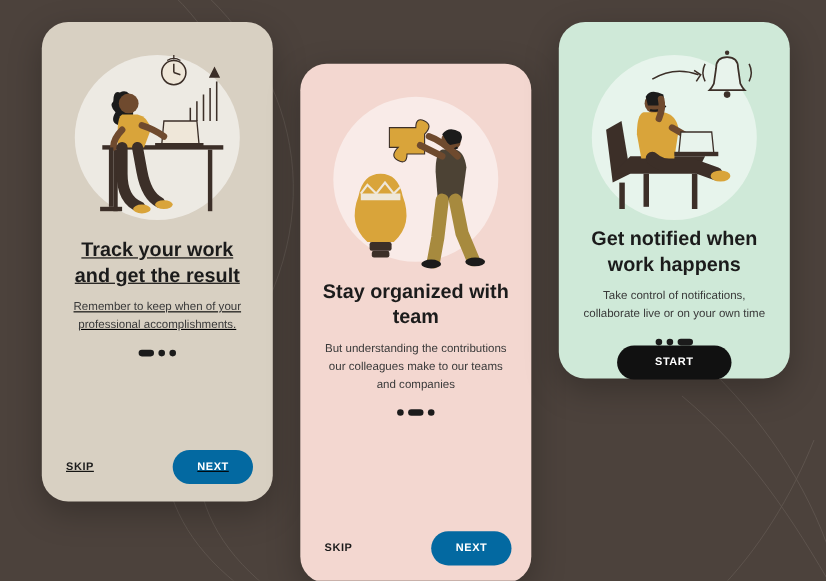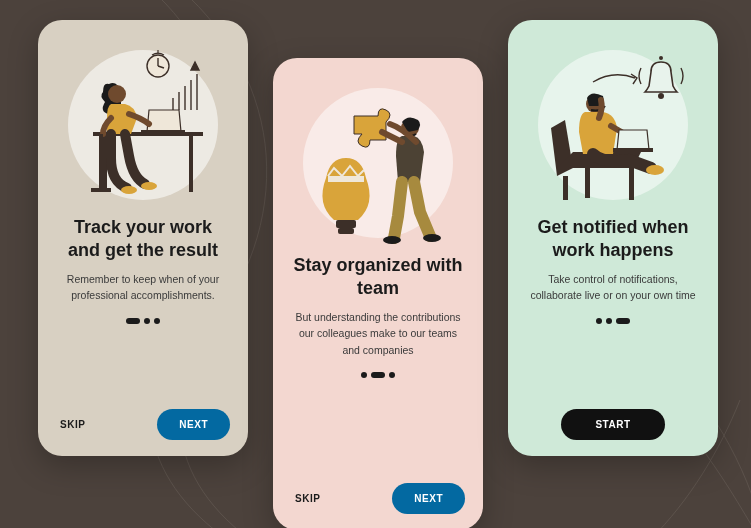--- a/index.html
+++ b/index.html
@@ -23,23 +23,23 @@
   }
   .card {
     position: absolute;
     width: 210px;
     border-radius: 24px;
     box-shadow: 0 10px 30px rgba(0,0,0,0.25);
     padding: 18px 18px 16px 18px;
     display: flex;
     flex-direction: column;
   }
-  .card.c1 { left: 38px;  top: 20px; height: 436px; background: #d8d0c2; }
+  .card.c1 { left: 38px;  top: 20px; height: 436px; background: #d8d0c2; text-decoration: underline; }
   .card.c2 { left: 273px; top: 58px; height: 472px; background: #f3d7d0; }
-  .card.c3 { left: 508px; top: 20px; height: 436px; background: #cfe9d8; }
+  .card.c3 { left: 508px; top: 20px; height: 324px; background: #cfe9d8; }
 
   .illu-wrap {
     width: 100%;
     height: 170px;
     position: relative;
     display: flex;
     align-items: flex-end;
     justify-content: center;
   }
   .halo {

